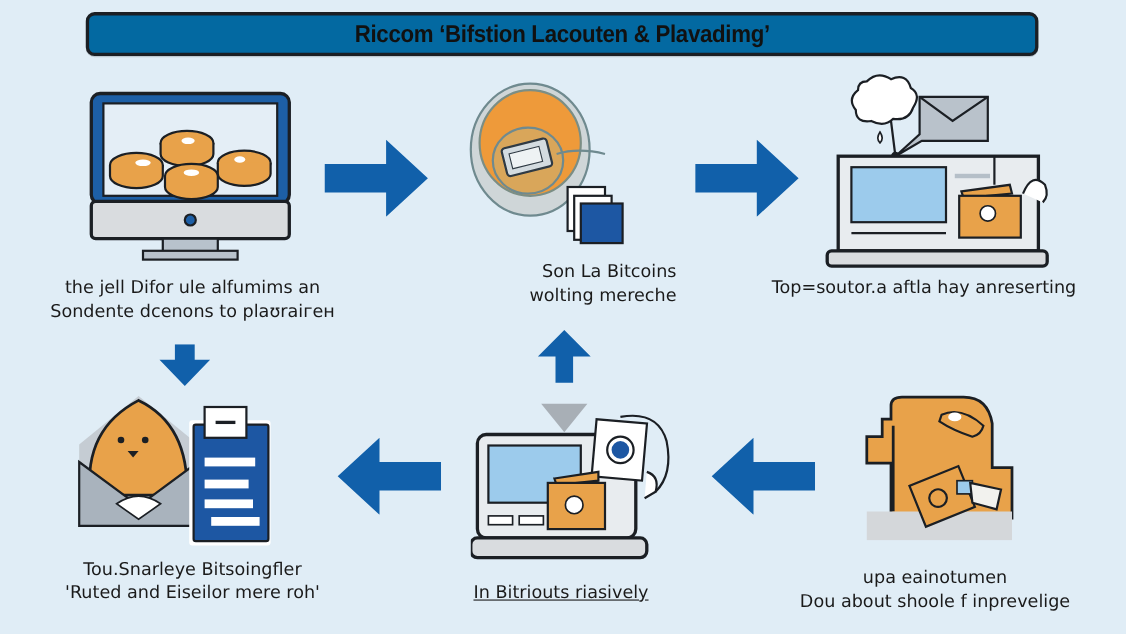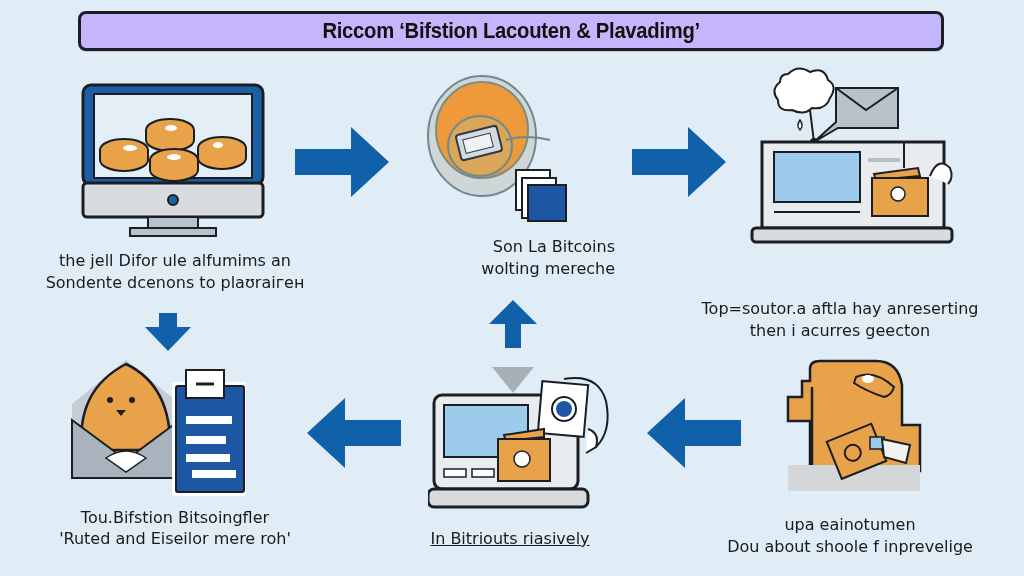--- a/index.html
+++ b/index.html
@@ -5,21 +5,21 @@
     html, body { margin: 0; padding: 0; }
     body {
       width: 1024px; height: 576px; overflow: hidden;
       background: #e0edf6;
       font-family: "Liberation Sans", "DejaVu Sans", sans-serif;
       position: relative;
     }
     .title-box {
       position: absolute; left: 78px; top: 11px; width: 866px; height: 40px;
       box-sizing: border-box;
-      background: #c4b5fd; border: 3px solid #1b1f24; border-radius: 8px;
+      background: #0369a1; border: 3px solid #1b1f24; border-radius: 8px;
       display: flex; align-items: center; justify-content: center;
       box-shadow: 0 1px 0 rgba(0,0,0,0.15);
     }
     .title-text {
       font-family: "Liberation Sans", sans-serif;
       font-weight: 700; font-size: 22px; color: #111;
       letter-spacing: -0.3px; transform: scaleX(0.92);
     }
     .illus { position: absolute; }
     .caption {
@@ -117,23 +117,22 @@
     <line x1="156" y1="78" x2="156" y2="104" stroke="#1b1f24" stroke-width="2"></line>
     <rect x="120" y="94" width="32" height="4" fill="#b5bfc8"></rect>
     <rect x="4" y="164" width="200" height="14" rx="4" fill="#d9dcdf" stroke="#1b1f24" stroke-width="3"></rect>
 
     <polygon points="126,110 170,104 172,112 128,116" fill="#e8a24a" stroke="#1b1f24" stroke-width="2"></polygon>
     <rect x="124" y="114" width="56" height="38" fill="#e8a24a" stroke="#1b1f24" stroke-width="2"></rect>
     <circle cx="150" cy="130" r="7" fill="#fff" stroke="#1b1f24" stroke-width="1.5"></circle>
     <path d="M182 112 q8 -20 20 -8 q4 10 -2 16" fill="#fff" stroke="#1b1f24" stroke-width="2"></path>
   </svg>
 </div>
-<div class="caption" style="left:670px; top:250px; width:340px;margin-top:48px;">
+<div class="caption" style="left:670px; top:250px; width:340px;">
   <span>Top=soutor.a aftla hay anreserting</span>
-  <span>then i acurres geecton</span>
 </div>
 
 <div class="arrow" style="left:143px; top:313px;">
   <svg width="50" height="40" viewBox="0 0 50 40">
       <polygon points="16,0 34,0 34,14 48,14 25,38 2,14 16,14" fill="#1160aa"></polygon>
     </svg>
 </div>
 
 <div class="illus" style="left:70px; top:360px; width:180px; height:140px;">
   <svg width="180" height="140" viewBox="0 0 180 140">
@@ -149,21 +148,21 @@
     <rect x="106" y="26" width="68" height="106" rx="2" fill="#1d57a3" stroke="#1b1f24" stroke-width="2"></rect>
     <rect x="116" y="10" width="38" height="28" fill="#fff" stroke="#1b1f24" stroke-width="2"></rect>
     <line x1="126" y1="24" x2="144" y2="24" stroke="#1b1f24" stroke-width="3"></line>
     <rect x="116" y="56" width="46" height="8" fill="#fff"></rect>
     <rect x="116" y="76" width="40" height="8" fill="#fff"></rect>
     <rect x="116" y="94" width="44" height="8" fill="#fff"></rect>
     <rect x="122" y="110" width="44" height="8" fill="#fff"></rect>
   </svg>
 </div>
 <div class="caption" style="left:20px; top:507px; width:310px; line-height:21px;">
-  <span>Tou.Bifstion Bitsoingfler</span>
+  <span>Tou.Snarleye Bitsoingfler</span>
   <span>'Ruted and Eiseilor mere roh'</span>
 </div>
 
 <div class="arrow" style="left:305px; top:398px;">
   <svg width="96" height="70" viewBox="0 0 96 70">
       <polygon points="96,22 40,22 40,0 2,35 40,70 40,48 96,48" fill="#1160aa"></polygon>
     </svg>
 </div>
 
 <div class="arrow" style="left:487px; top:298px;">

